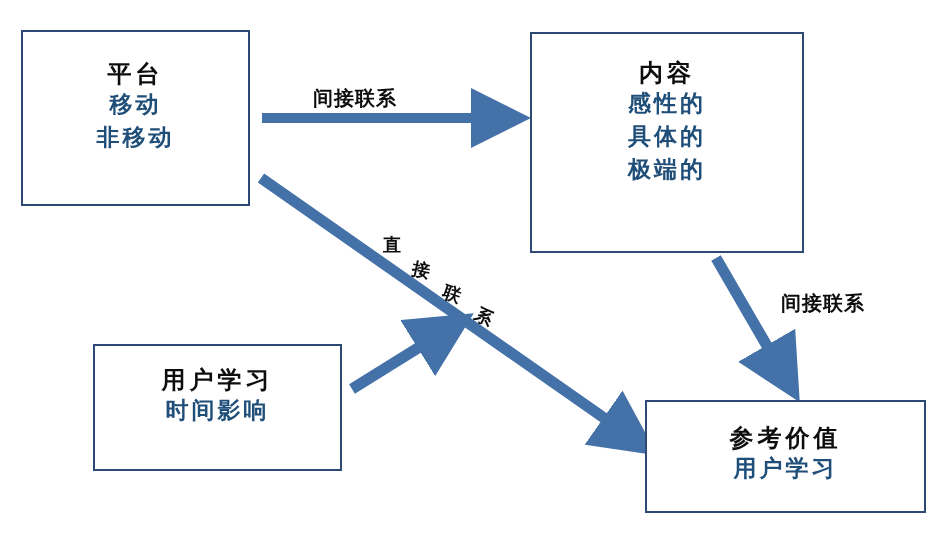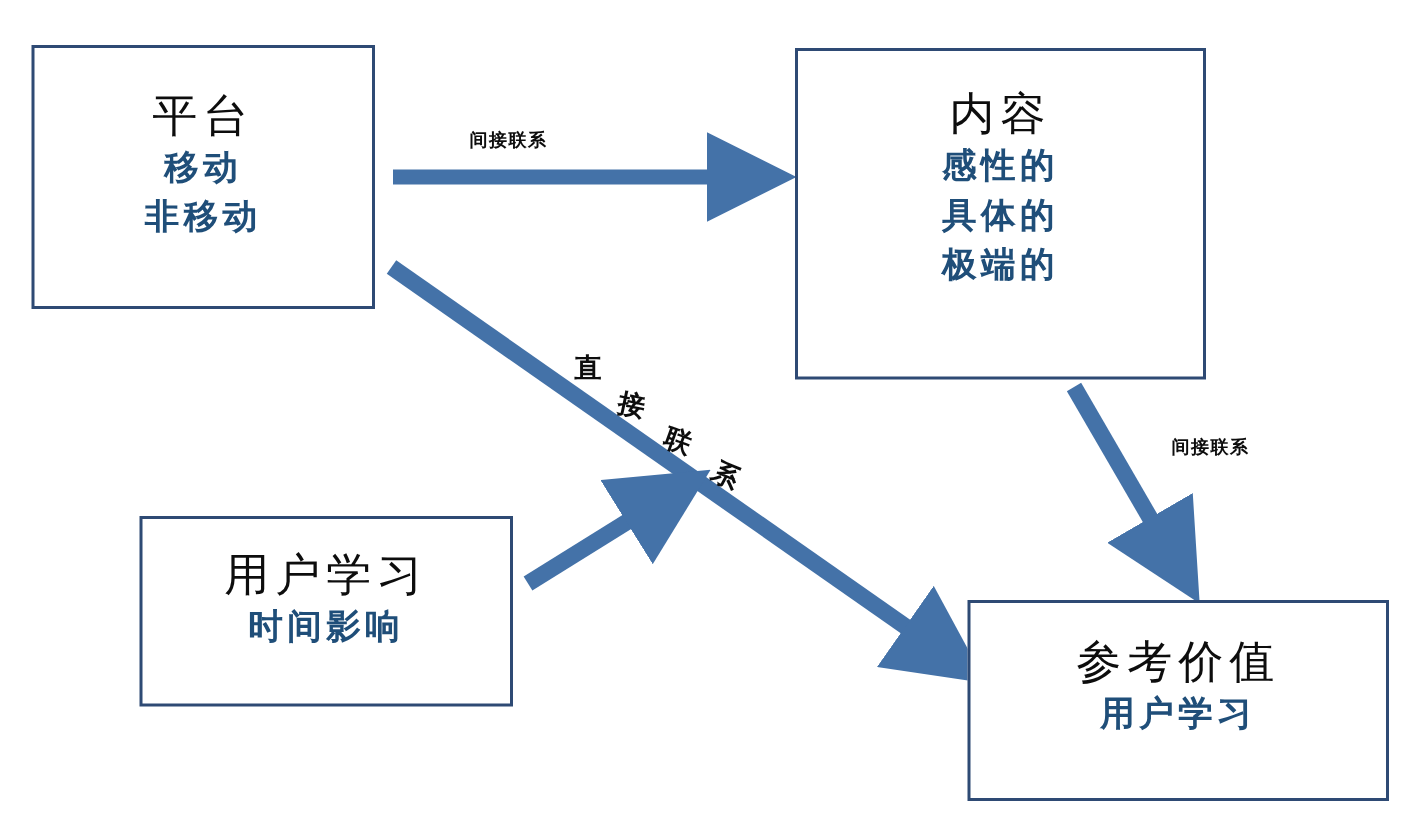--- a/index.html
+++ b/index.html
@@ -21,54 +21,54 @@
     border: 2px solid #2E4A74;
     background: #ffffff;
     display: flex;
     flex-direction: column;
     align-items: center;
     justify-content: flex-start;
     text-align: center;
   }
   .node-title {
     color: #0d0d0d;
-    font-weight: 400;
-    font-size: 30px;
+    font-weight: 700;
+    font-size: 24px;
     letter-spacing: 4px;
     line-height: 1.18;
     white-space: nowrap;
   }
   .node-line {
     color: #1F4E79;
     font-weight: 700;
     font-size: 23px;
     letter-spacing: 3px;
     line-height: 1.42;
     white-space: nowrap;
     text-align: right;
   }
 
   
   #node-platform   { left: 21px;  top: 30px;  width: 229px; height: 176px; padding-top: 28px; }
   #node-content    { left: 530px; top: 32px;  width: 274px; height: 221px; padding-top: 25px; }
   #node-userlearn  { left: 93px;  top: 344px; width: 249px; height: 127px; padding-top: 20px; }
-  #node-reference  { left: 645px; top: 400px; width: 281px; height: 134px; padding-top: 22px; }
+  #node-reference  { left: 645px; top: 400px; width: 281px; height: 113px; padding-top: 22px; }
 
   
   #edges {
     position: absolute;
     left: 0; top: 0;
     width: 946px;
     height: 548px;
   }
   .edge-label {
     position: absolute;
     color: #0d0d0d;
     font-weight: 700;
-    font-size: 12px;
+    font-size: 20px;
     letter-spacing: 1px;
     white-space: nowrap;
   }
   .diag-char {
     position: absolute;
     color: #0d0d0d;
     font-weight: 700;
     font-size: 18px;
     white-space: nowrap;
   }

